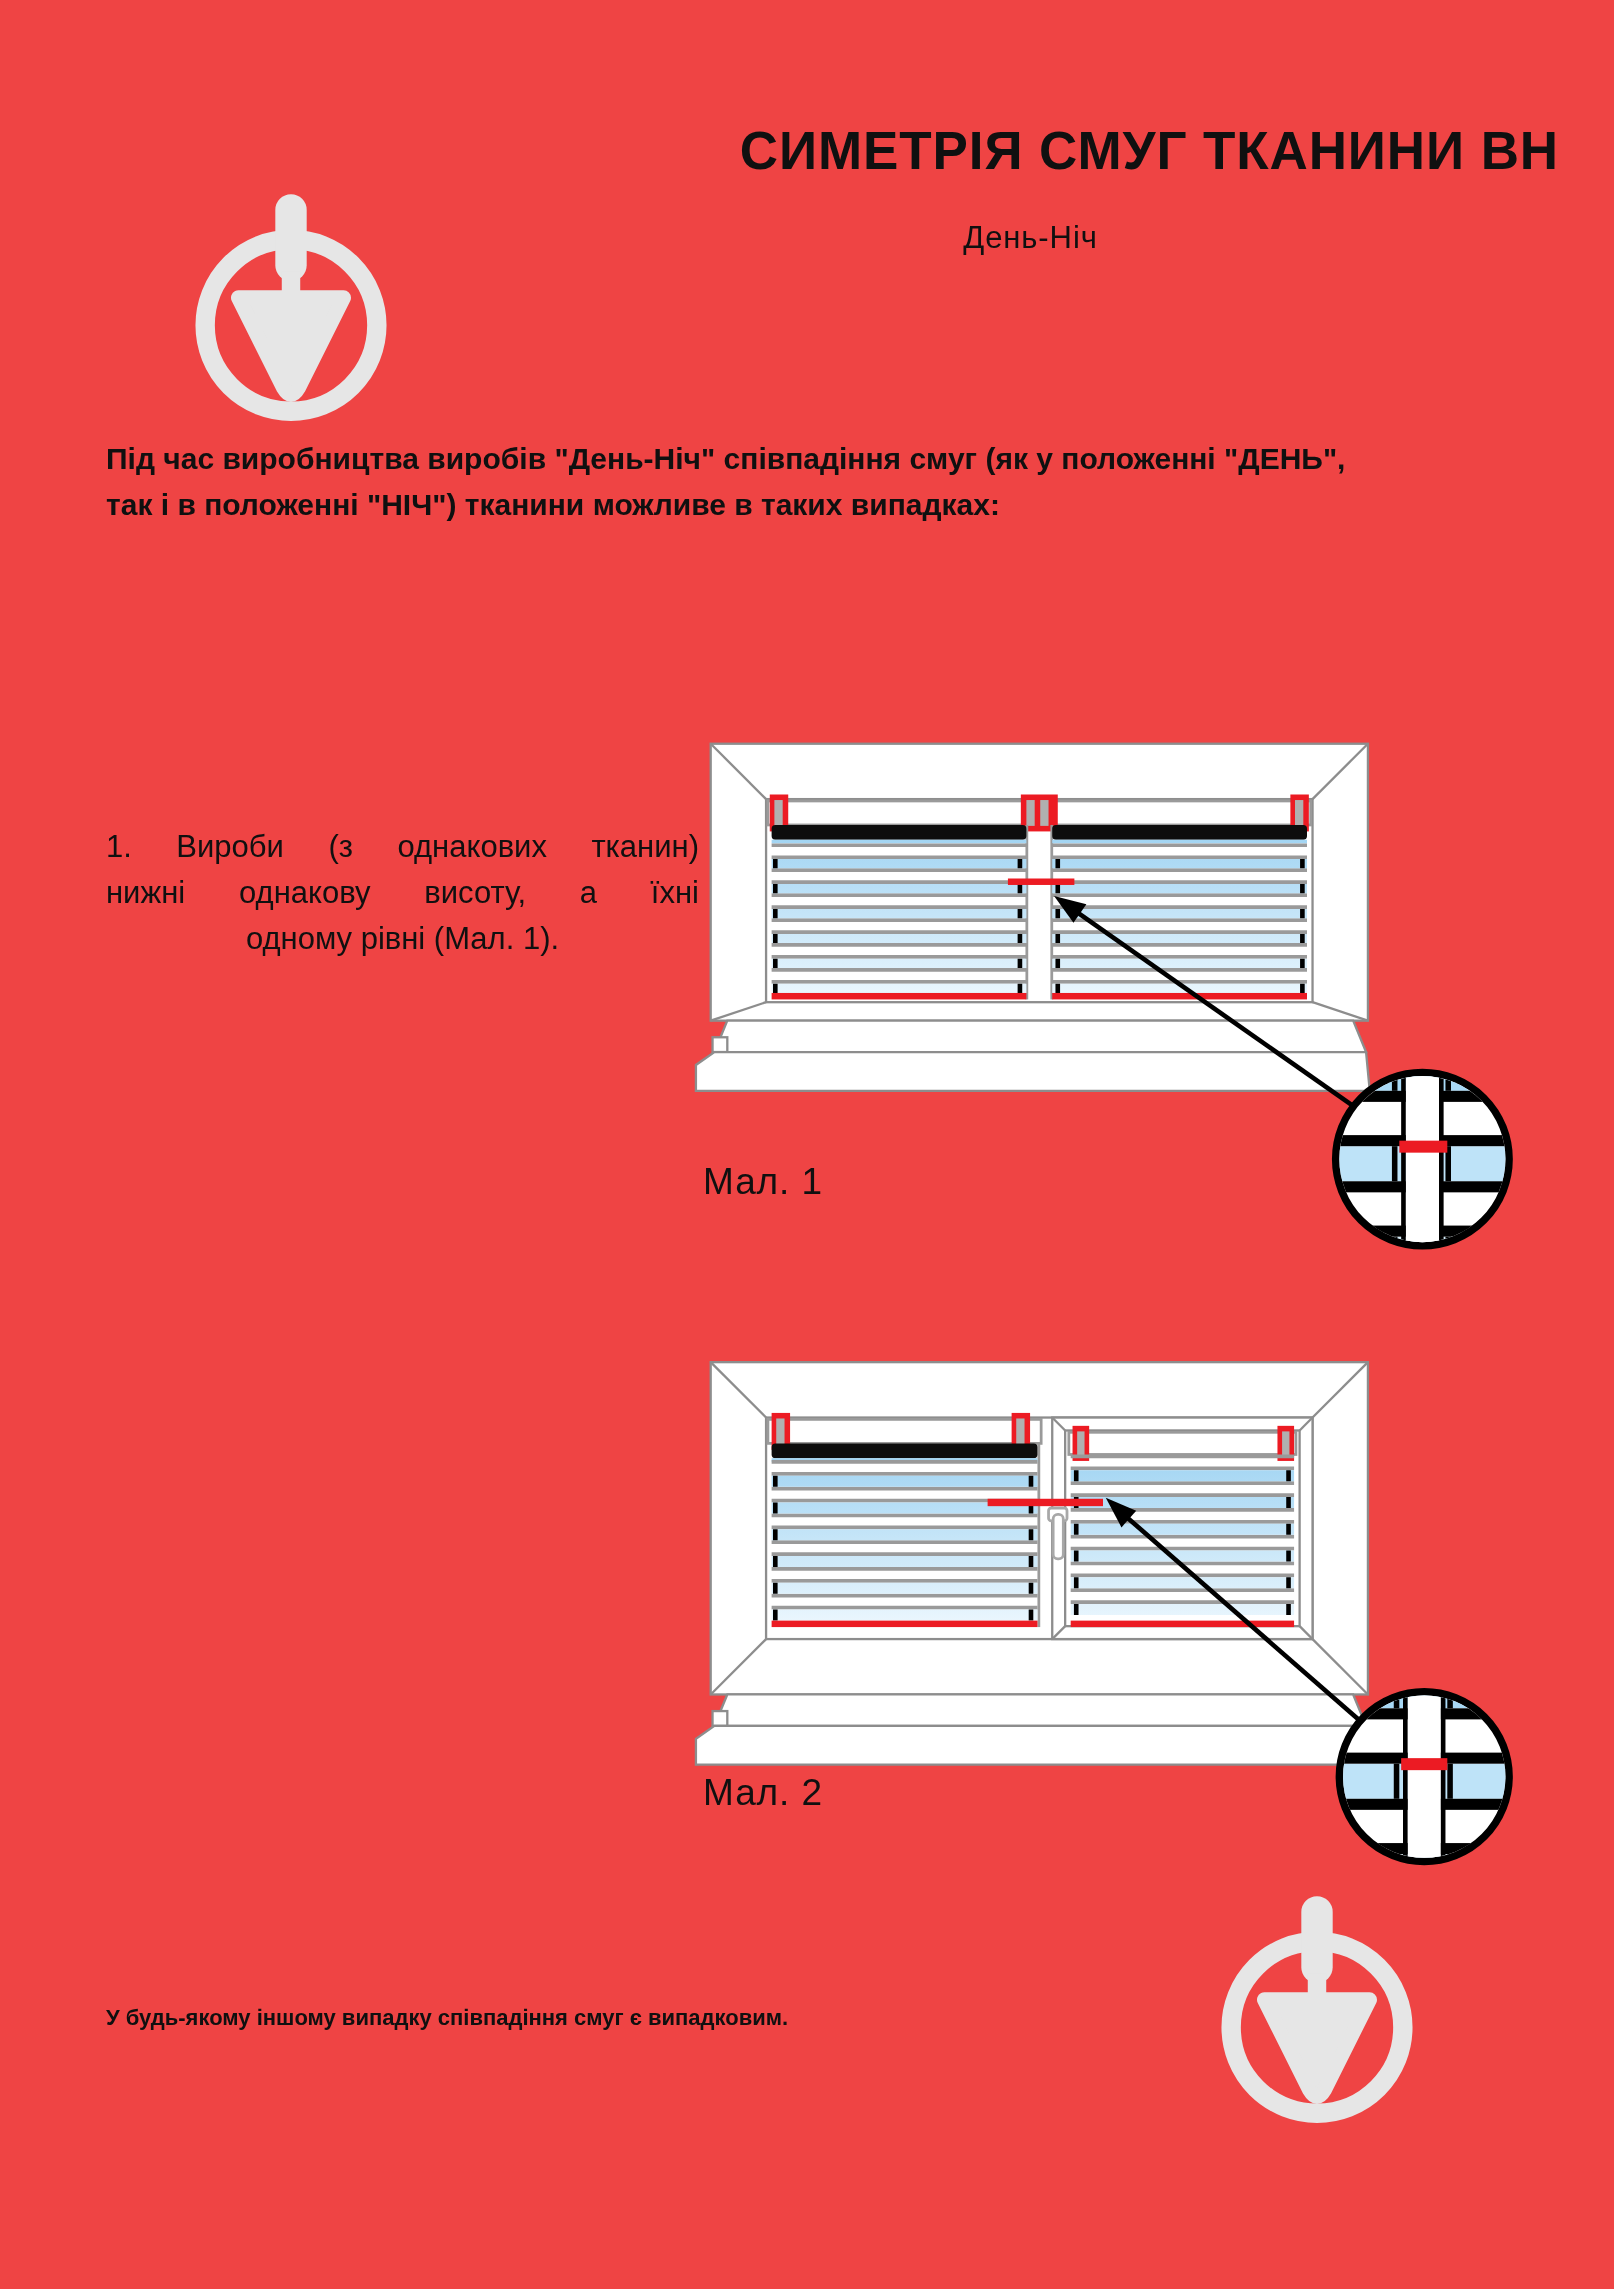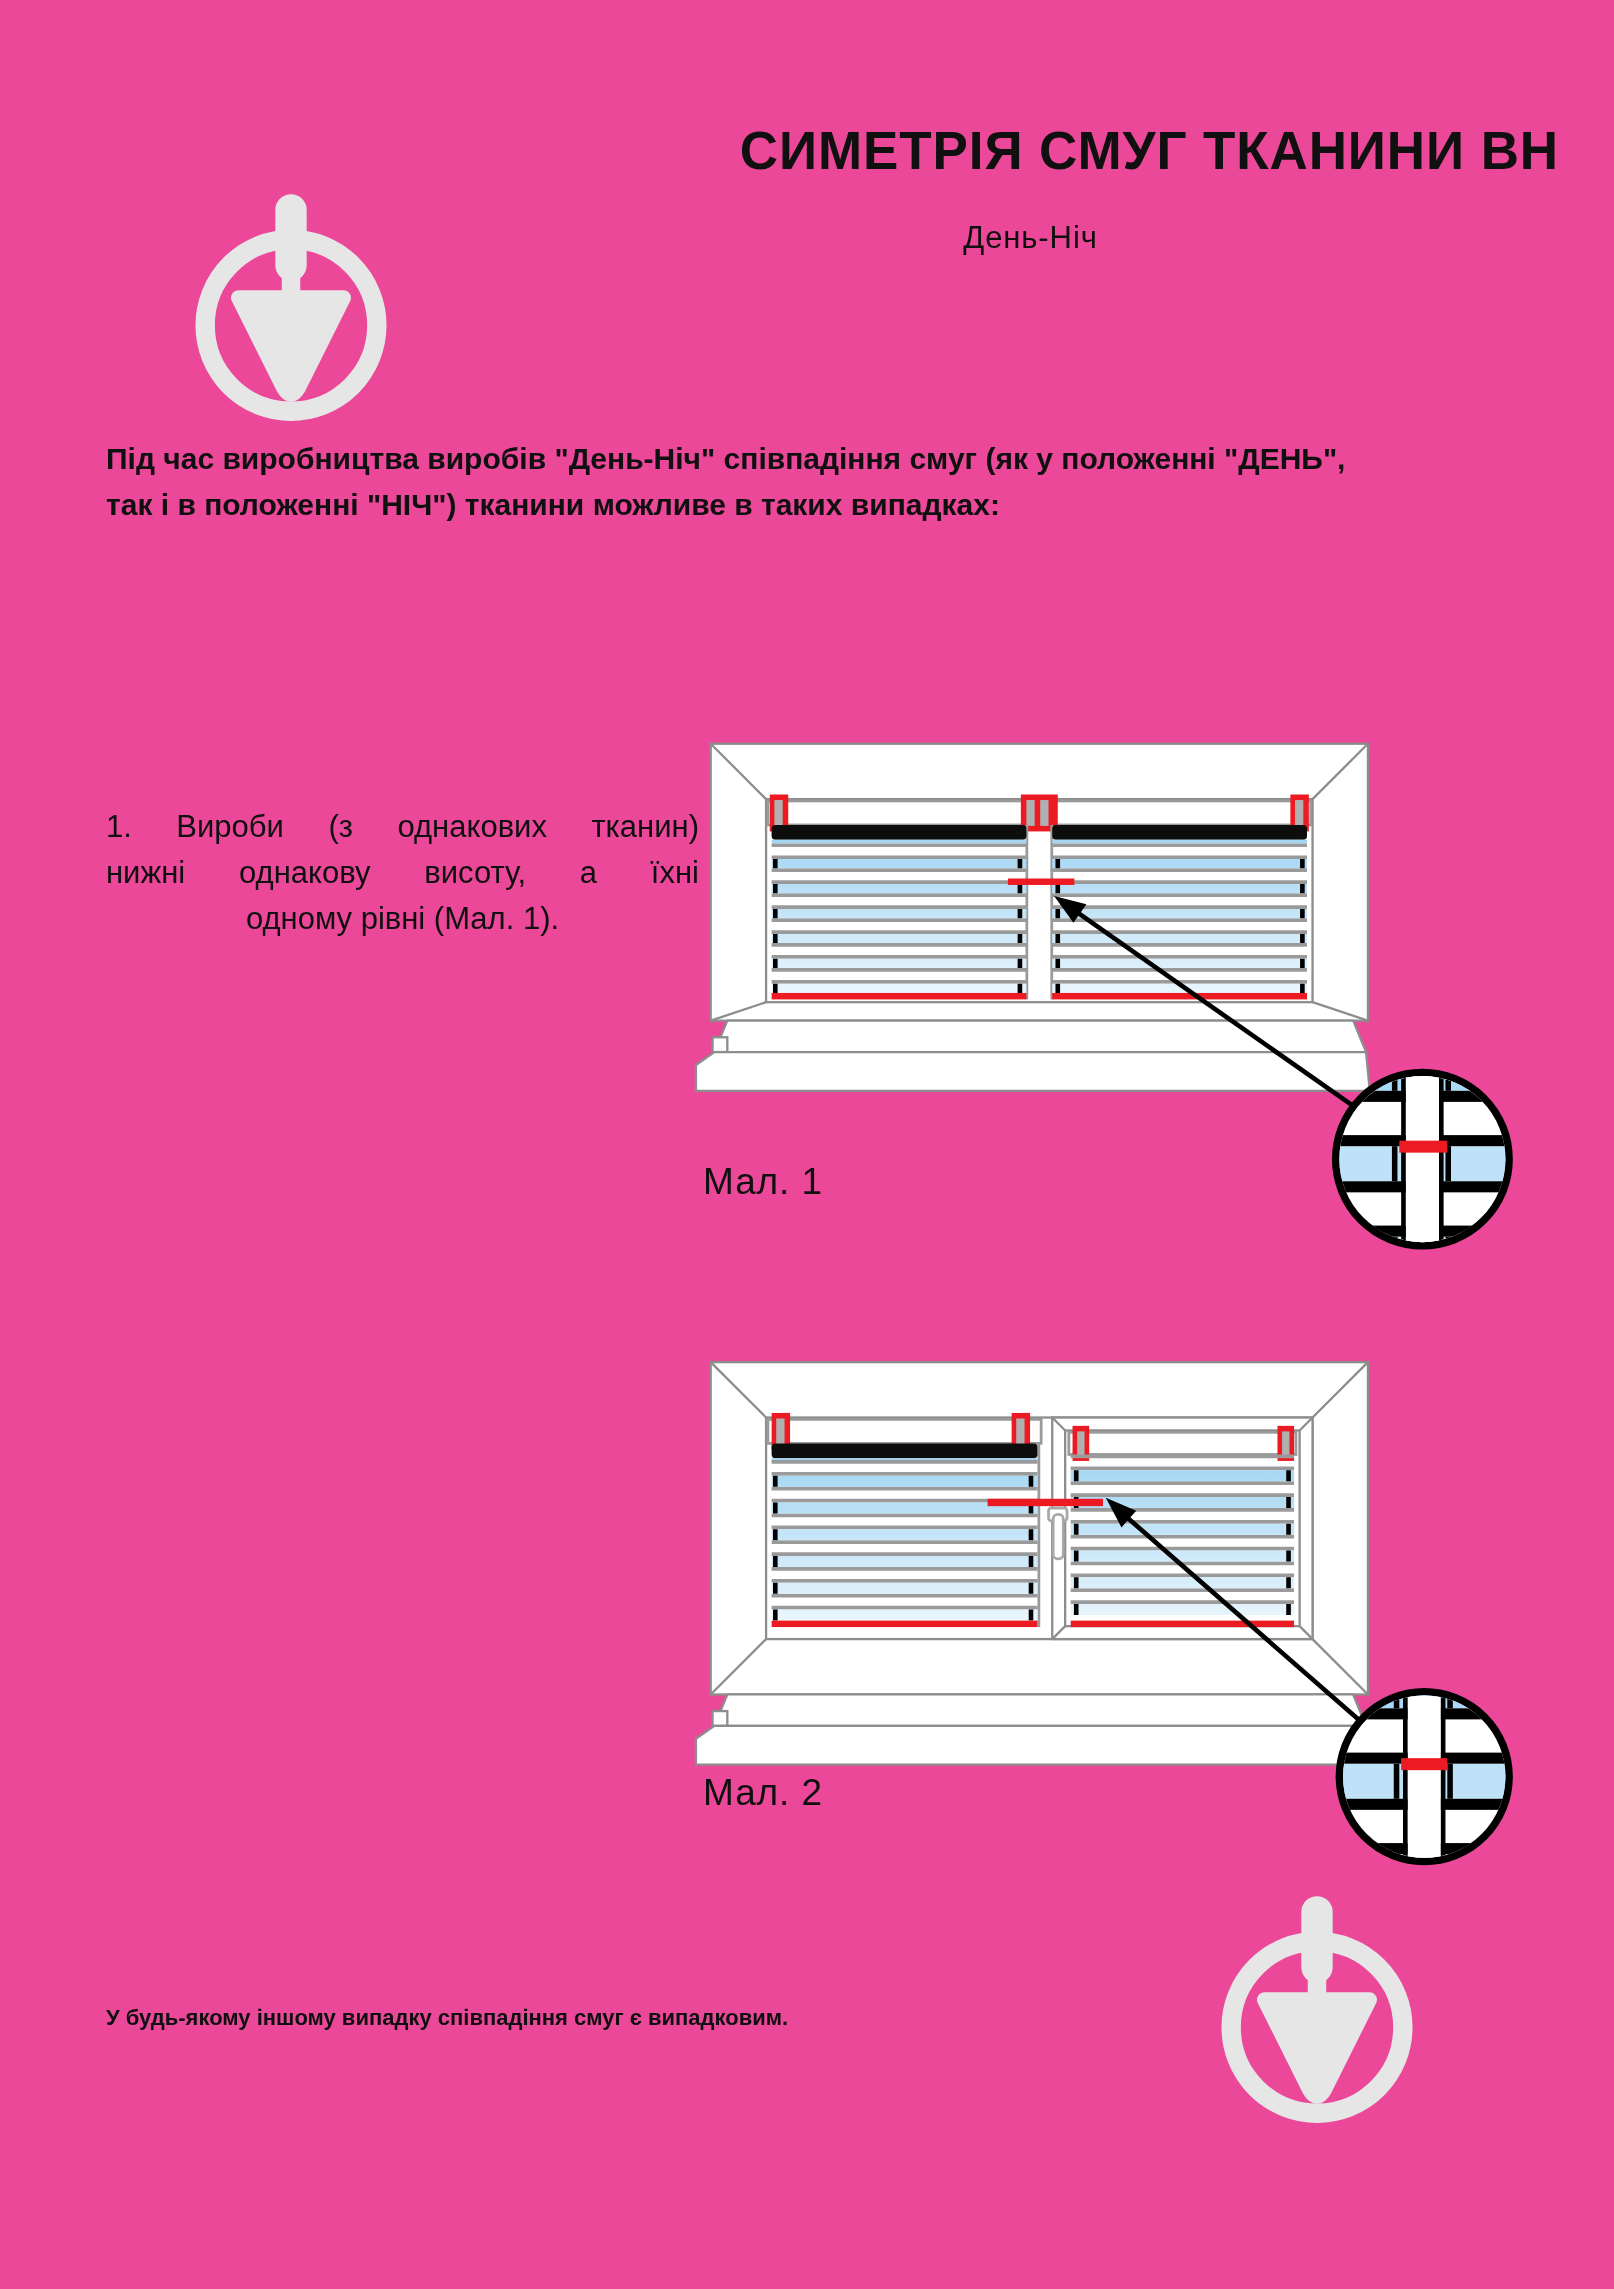--- a/index.html
+++ b/index.html
@@ -1,16 +1,16 @@
 <!DOCTYPE html>
 <html style="font-size:14.8px"><head>
 <meta charset="utf-8">
 <style>
   html,body{margin:0;padding:0;background:#fff;}
-  .page{position:relative;width:1614px;height:2290px;background:#ec4899;overflow:hidden;
+  .page{position:relative;width:1614px;height:2290px;background:#ef4444;overflow:hidden;
         font-family:"Liberation Sans", sans-serif;color:#101010;}
   .abs{position:absolute;}
   .wm{z-index:0;}
   .fig{z-index:1;}
   .txt{z-index:2;}
   .title{font-weight:700;font-size:53px;letter-spacing:0.9px;text-align:right;white-space:nowrap;}
   .subtitle{font-size:31px;letter-spacing:0.9px;text-align:center;white-space:nowrap;}
   .intro{font-weight:700;font-size:30px;line-height:46px;}
   .intro div{white-space:nowrap;}
   .case{font-size:31px;line-height:46px;width:593px;}
@@ -43,21 +43,21 @@
   </svg>
 
   <div class="abs txt title" style="left:554px;top:120px;width:1005px">СИМЕТРІЯ СМУГ ТКАНИНИ ВН</div>
   <div class="abs txt subtitle" style="left:554px;top:220px;width:953px">День-Ніч</div>
 
   <div class="abs txt intro" style="left:106px;top:436px">
     <div>Під час виробництва виробів "День-Ніч" співпадіння смуг (як у положенні "ДЕНЬ",</div>
     <div>так і в положенні "НІЧ") тканини можливе в таких випадках:</div>
   </div>
 
-  <div class="abs txt case" style="left:106px;top:804px">
+  <div class="abs txt case" style="left:106px;top:824px">
     <div class="jl">1. Вироби (з однакових тканин)</div>
     <div class="jl">нижні однакову висоту, а їхні</div>
     <div class="ll">одному рівні (Мал. 1).</div>
   </div>
 
   <svg class="abs fig" style="left:683px;top:727px" width="840" height="531" viewBox="0 0 910 575">
     <defs>
       <linearGradient id="fadeA" gradientUnits="userSpaceOnUse" x1="0" y1="106" x2="0" y2="300">
         <stop offset="0" stop-color="#9cd2f2"></stop>
           <stop offset="1" stop-color="#eef8fe"></stop>

